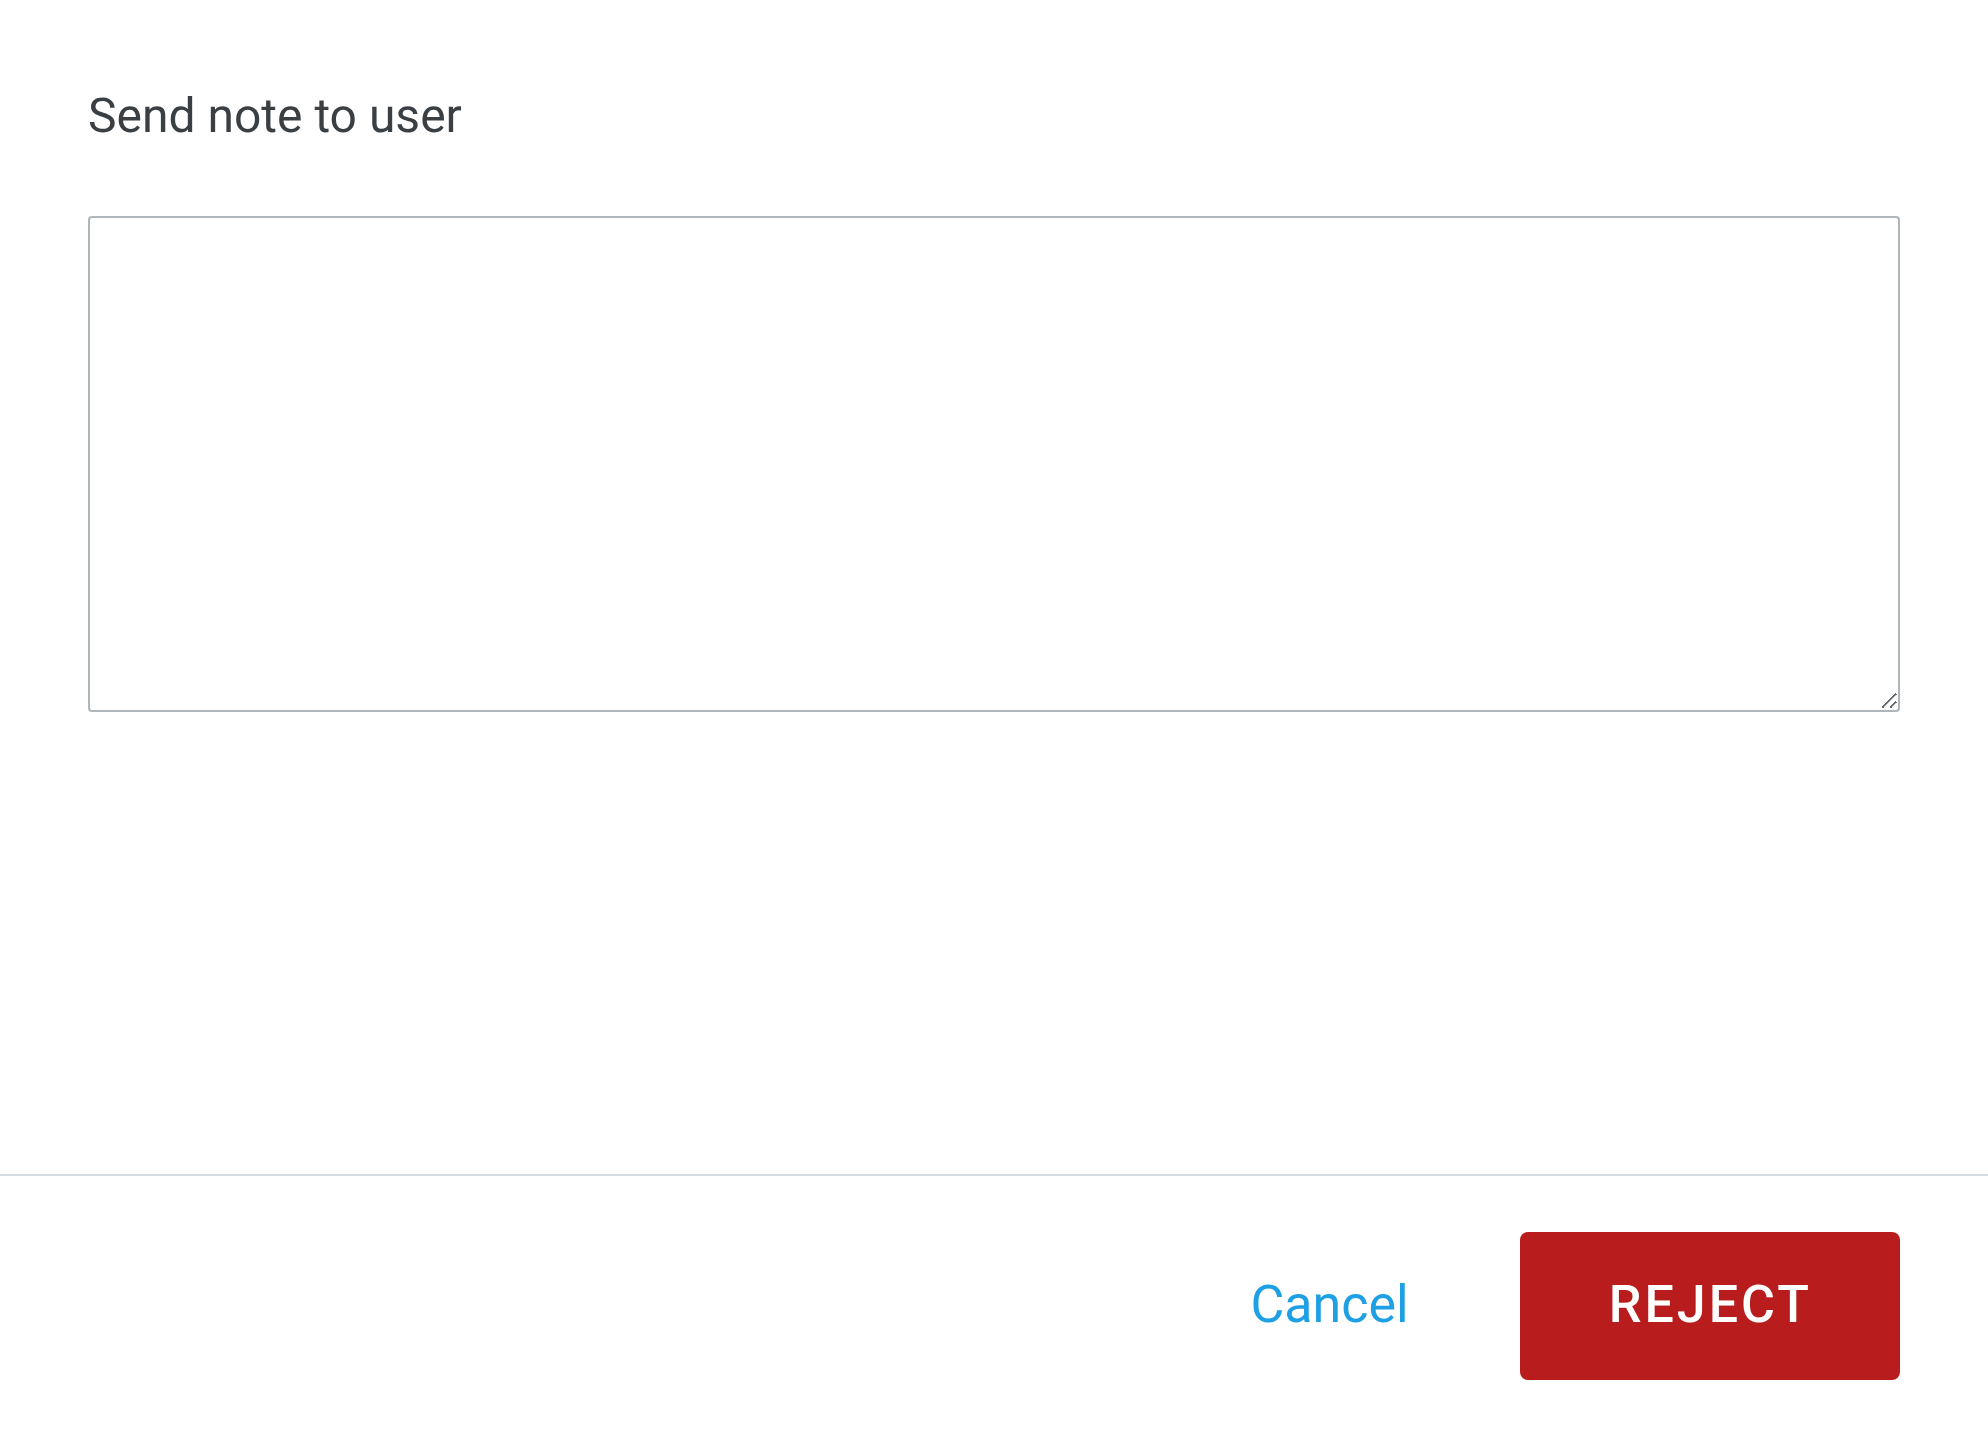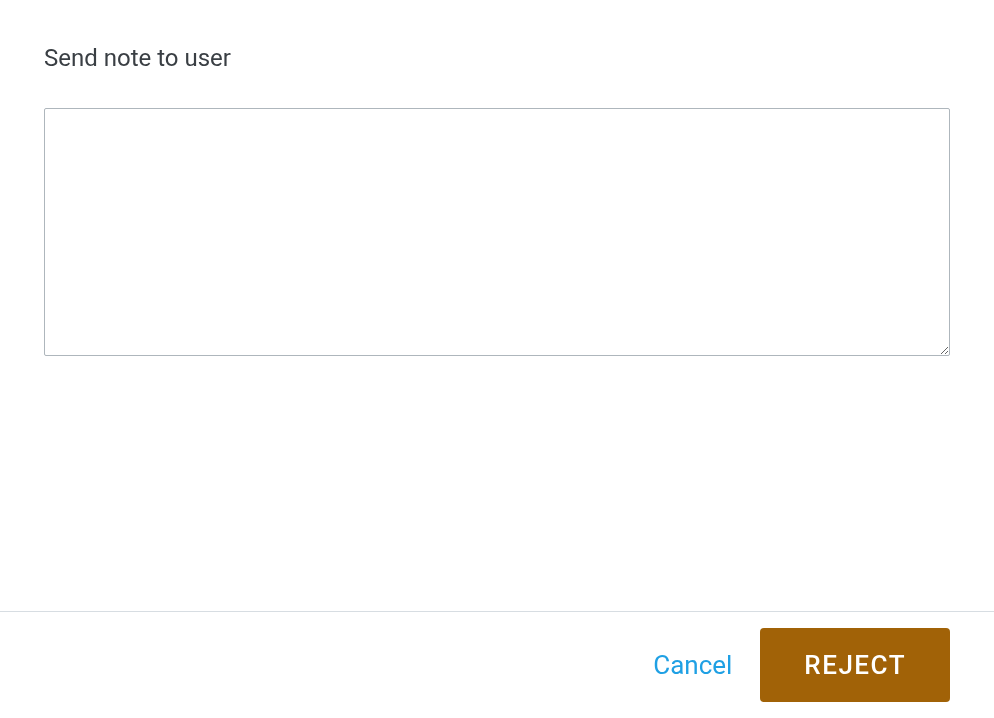--- a/index.html
+++ b/index.html
@@ -63,38 +63,38 @@
       border: 1px solid #aeb6bc;
       border-radius: 2px;
       resize: both;
       font-family: inherit;
       font-size: 18px;
       padding: 12px;
       outline: none;
     }
     .dialog-footer {
       border-top: 1px solid #d7dde2;
-      padding: 16px 44px;
+      padding: 28px 44px;
       display: flex;
       justify-content: flex-end;
       align-items: center;
-      gap: 24px;
+      gap: 52px;
     }
     .cancel-btn {
       background: none;
       border: none;
       color: #1fa0e4;
       font-size: 26px;
       font-weight: 400;
       cursor: pointer;
       padding: 8px 4px;
       font-family: inherit;
     }
     .reject-btn {
-      background: #a16207;
+      background: #b91c1c;
       border: none;
       color: #ffffff;
       font-size: 26px;
       font-weight: 500;
       letter-spacing: 1.5px;
       cursor: pointer;
       padding: 22px 44px;
       border-radius: 4px;
       font-family: inherit;
     }

